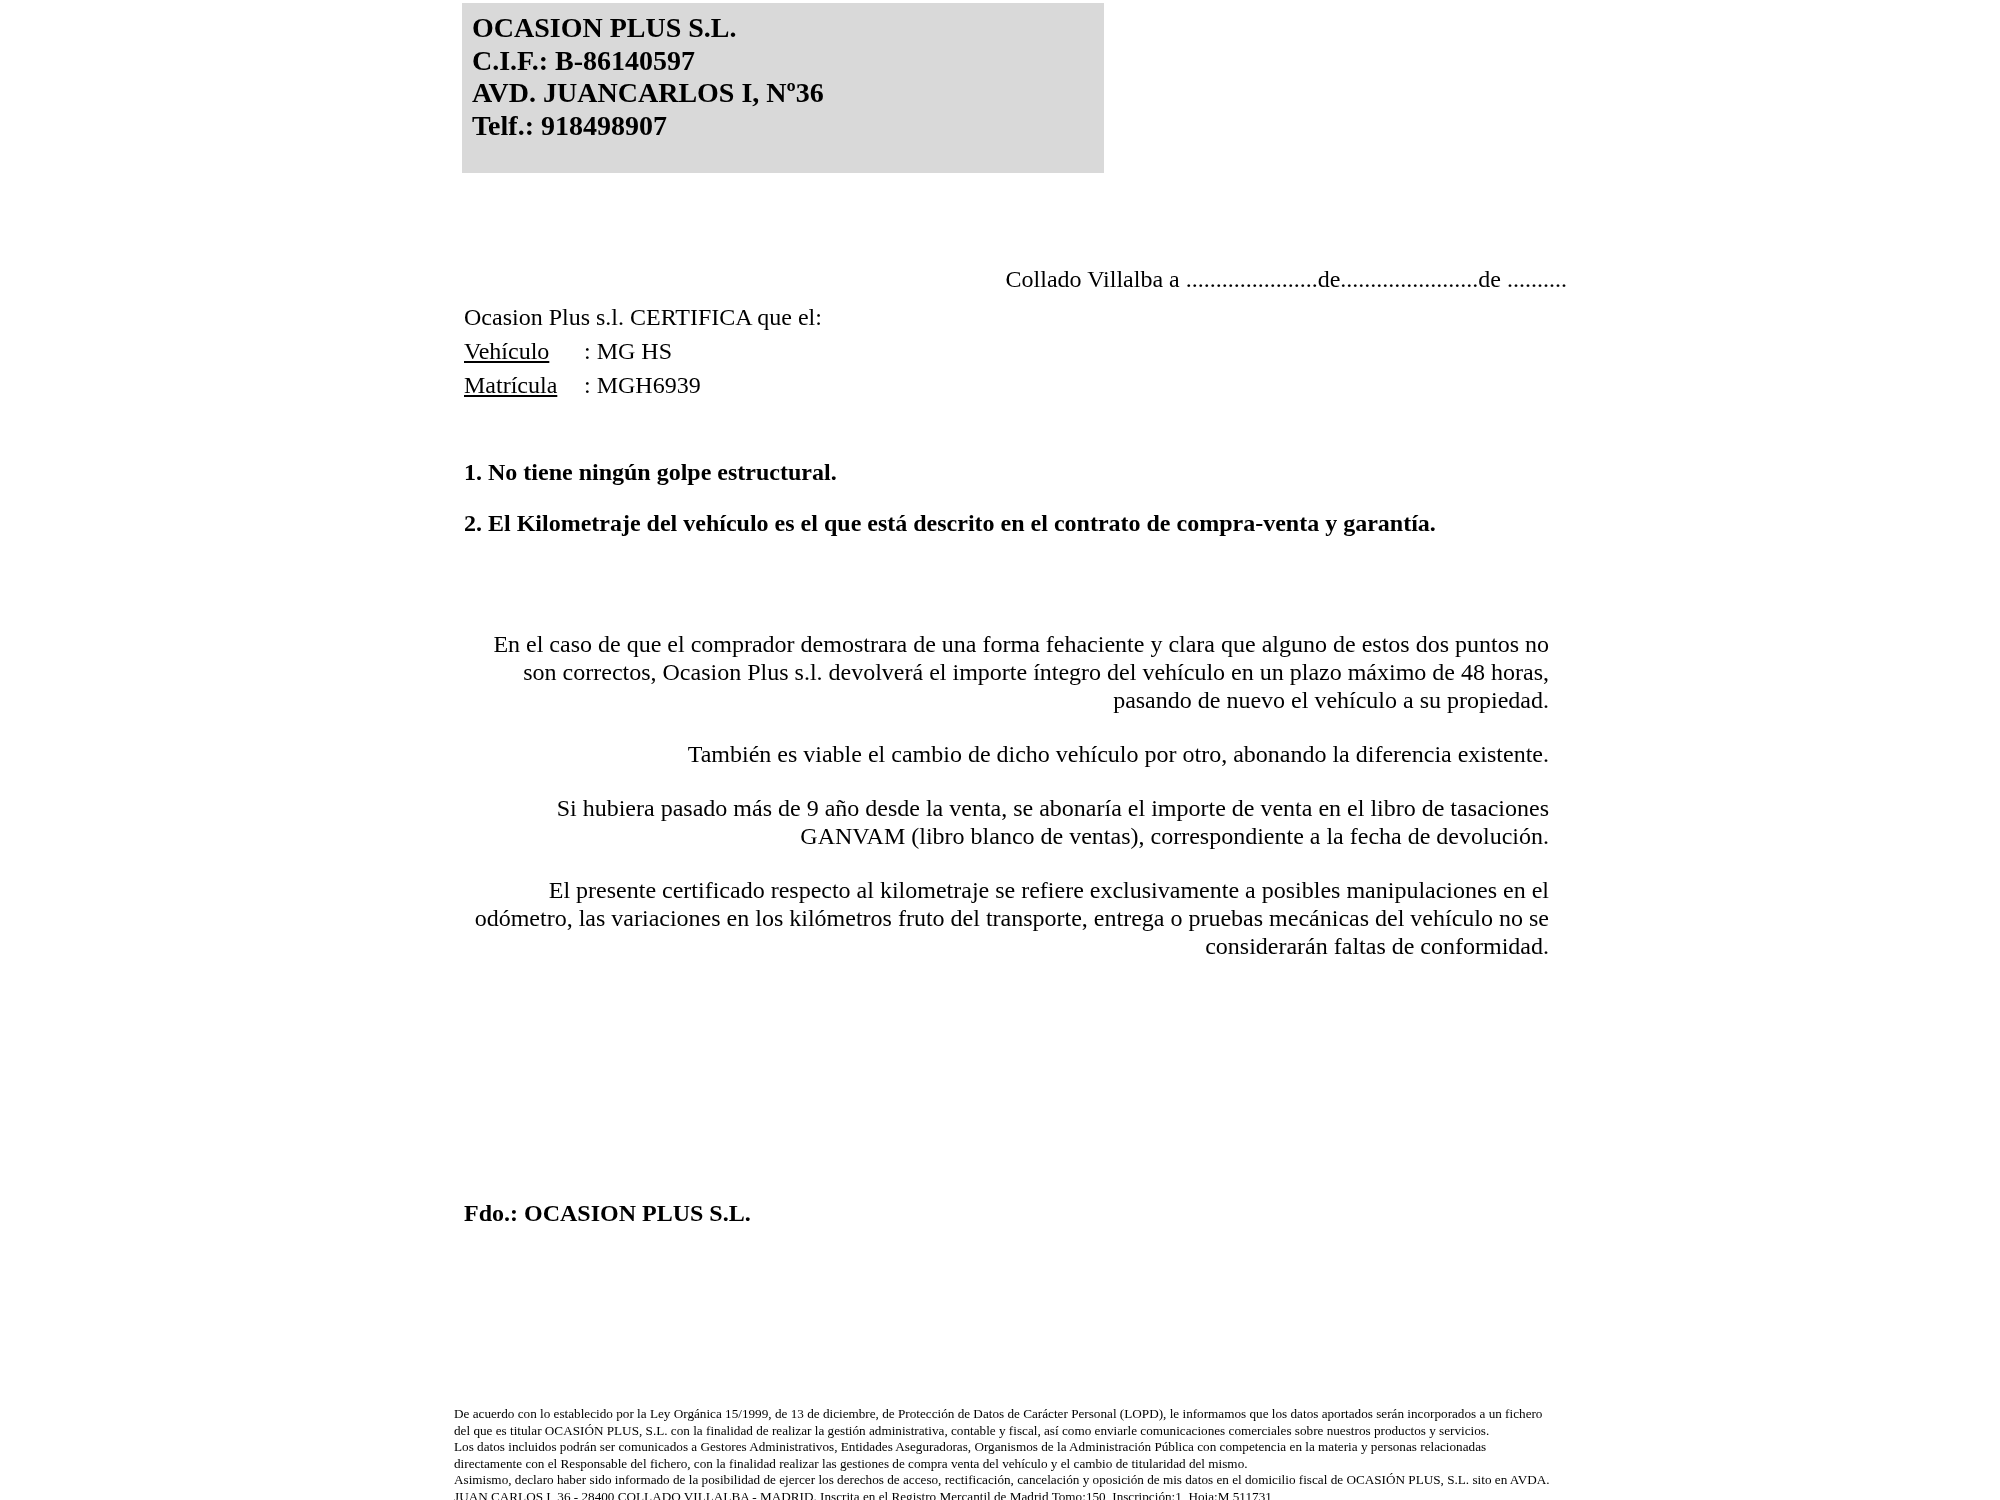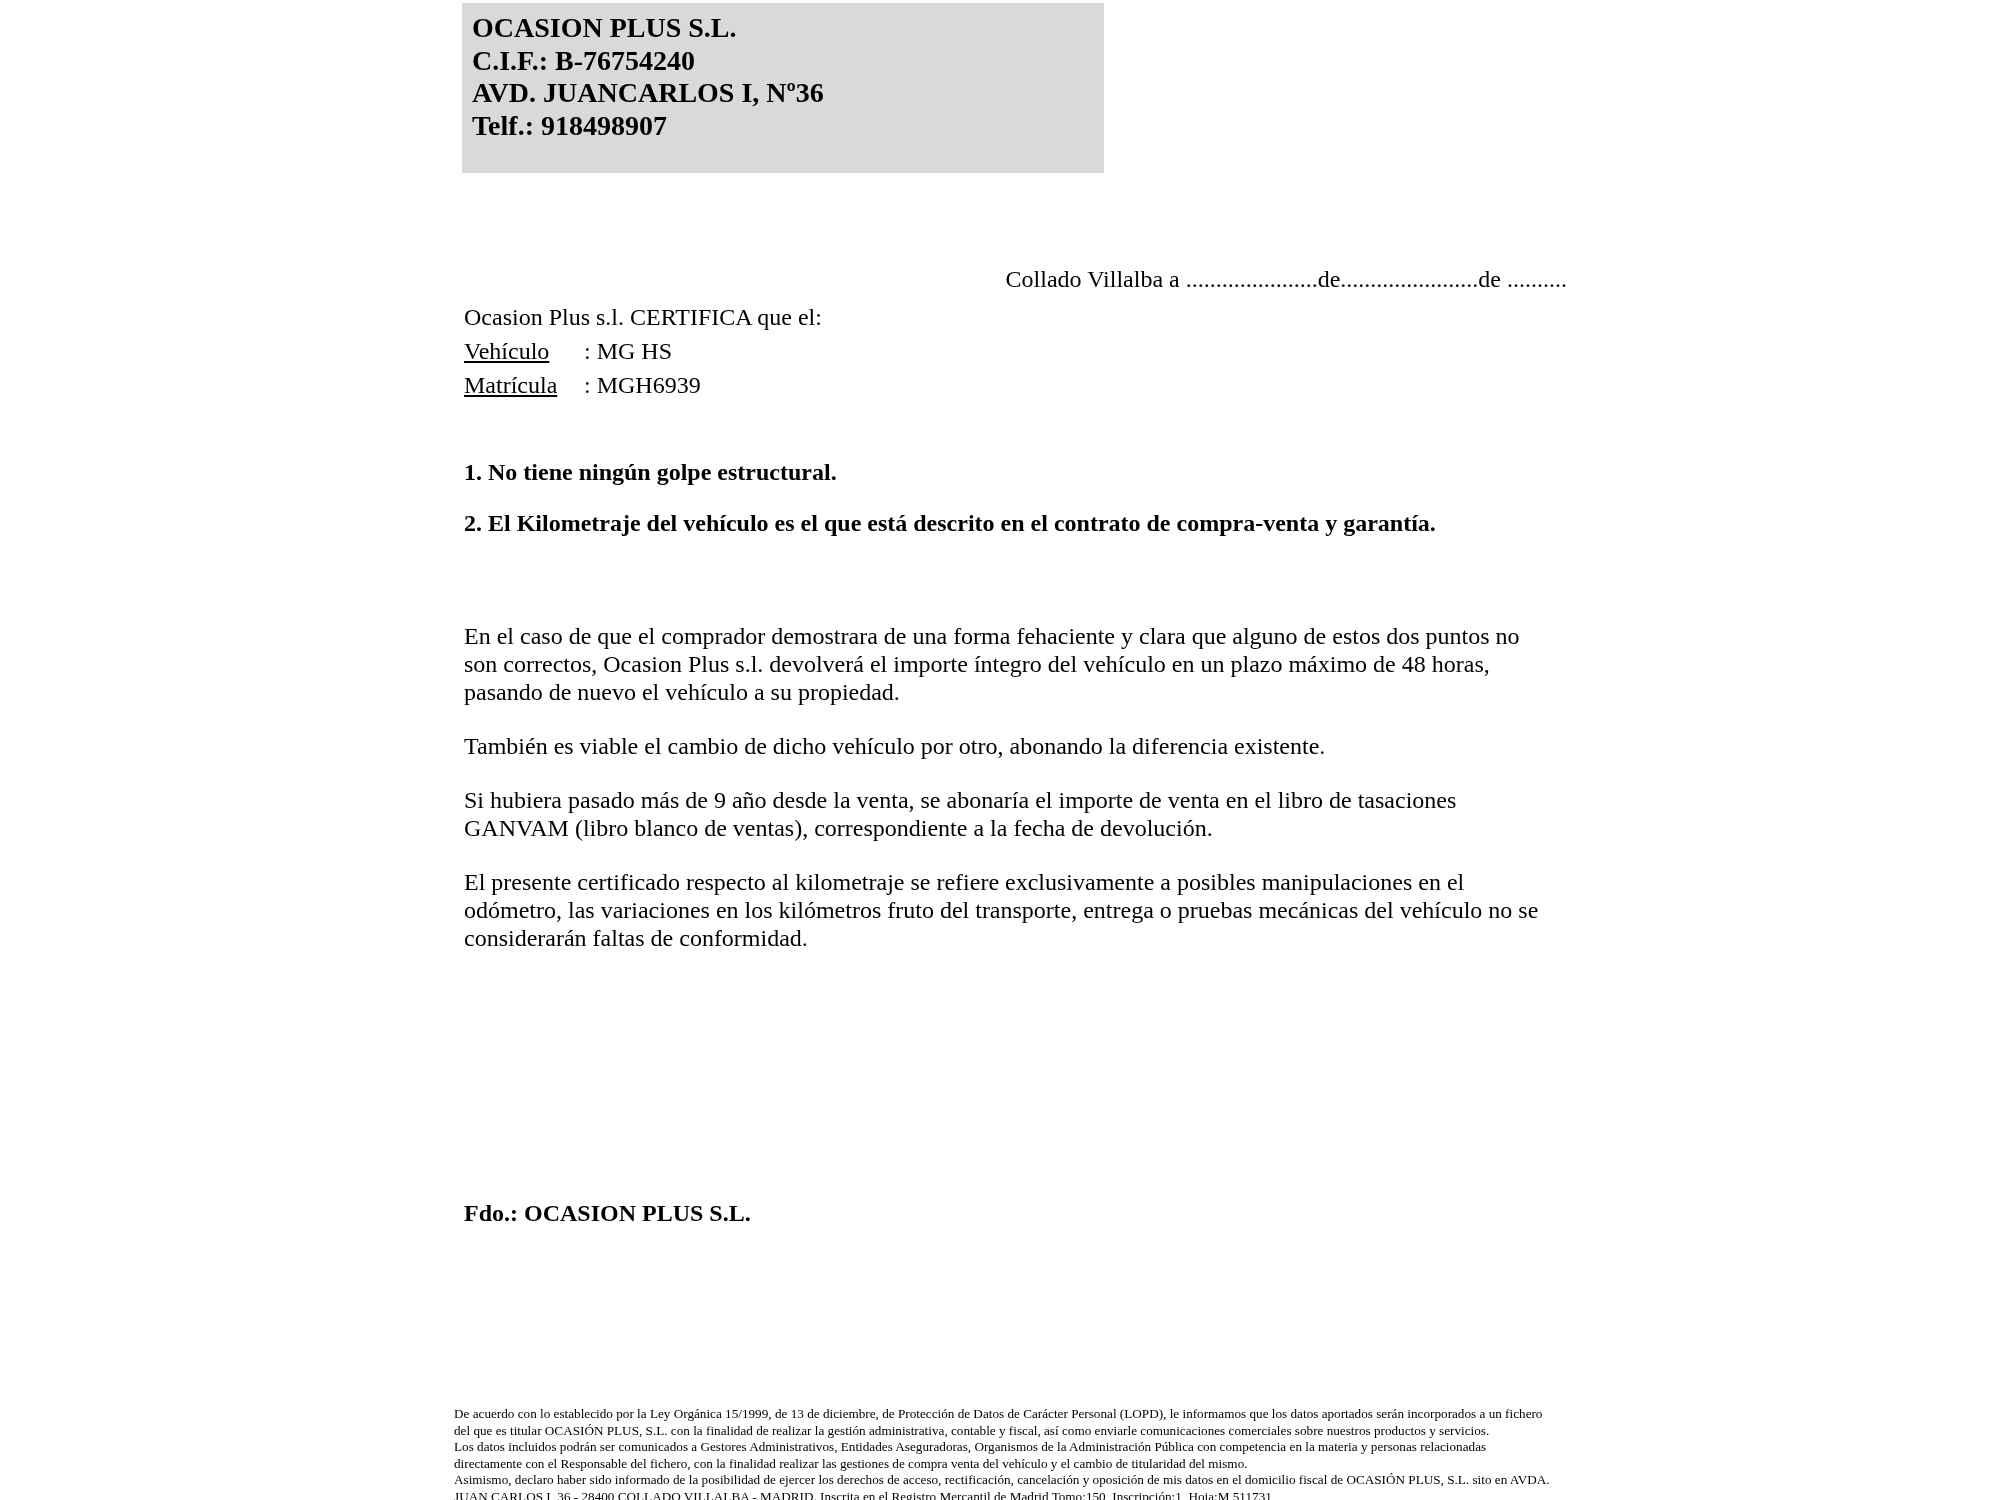--- a/index.html
+++ b/index.html
@@ -69,21 +69,21 @@
 
   
   .body-paragraphs {
     position: absolute;
     left: 464px;
     top: 616px;
     width: 1085px;
     font-size: 24px;
     line-height: 28px;
   }
-  .body-paragraphs p { margin: 6px 0 26px 0; }
+  .body-paragraphs p { margin: 14px 0 26px 0; text-align: right; }
 
   
   .signature {
     position: absolute;
     left: 464px;
     top: 1200px;
     font-size: 24px;
     font-weight: bold;
   }
 
@@ -98,21 +98,21 @@
   }
   .legal-footer p { margin: 0; }
 </style>
 </head>
 <body>
 
 <div class="page" style="background: rgb(255, 255, 255); color: rgb(0, 0, 0);">
 
   <div class="company-box" style="background: rgb(217, 217, 217);">
     <div>OCASION PLUS S.L.</div>
-    <div>C.I.F.: B-76754240</div>
+    <div>C.I.F.: B-86140597</div>
     <div>AVD. JUANCARLOS I, Nº36</div>
     <div>Telf.: 918498907</div>
   </div>
 
   <div class="date-line">Collado Villalba a ......................de.......................de ..........</div>
 
   <div class="certify">
     <div>Ocasion Plus s.l. CERTIFICA que el:</div>
     <div>
       <span class="field-label">Vehículo</span><span>: MG HS</span>

